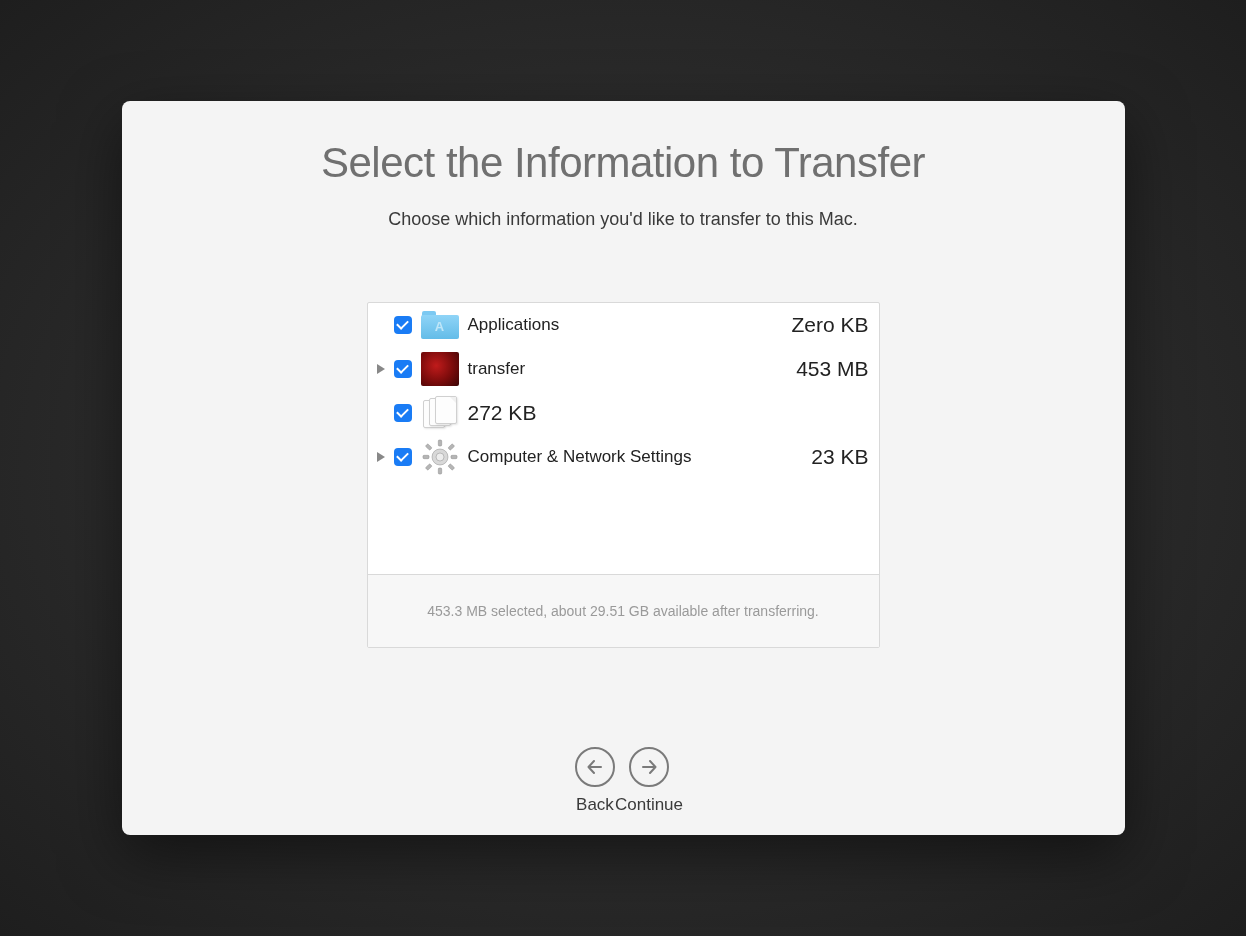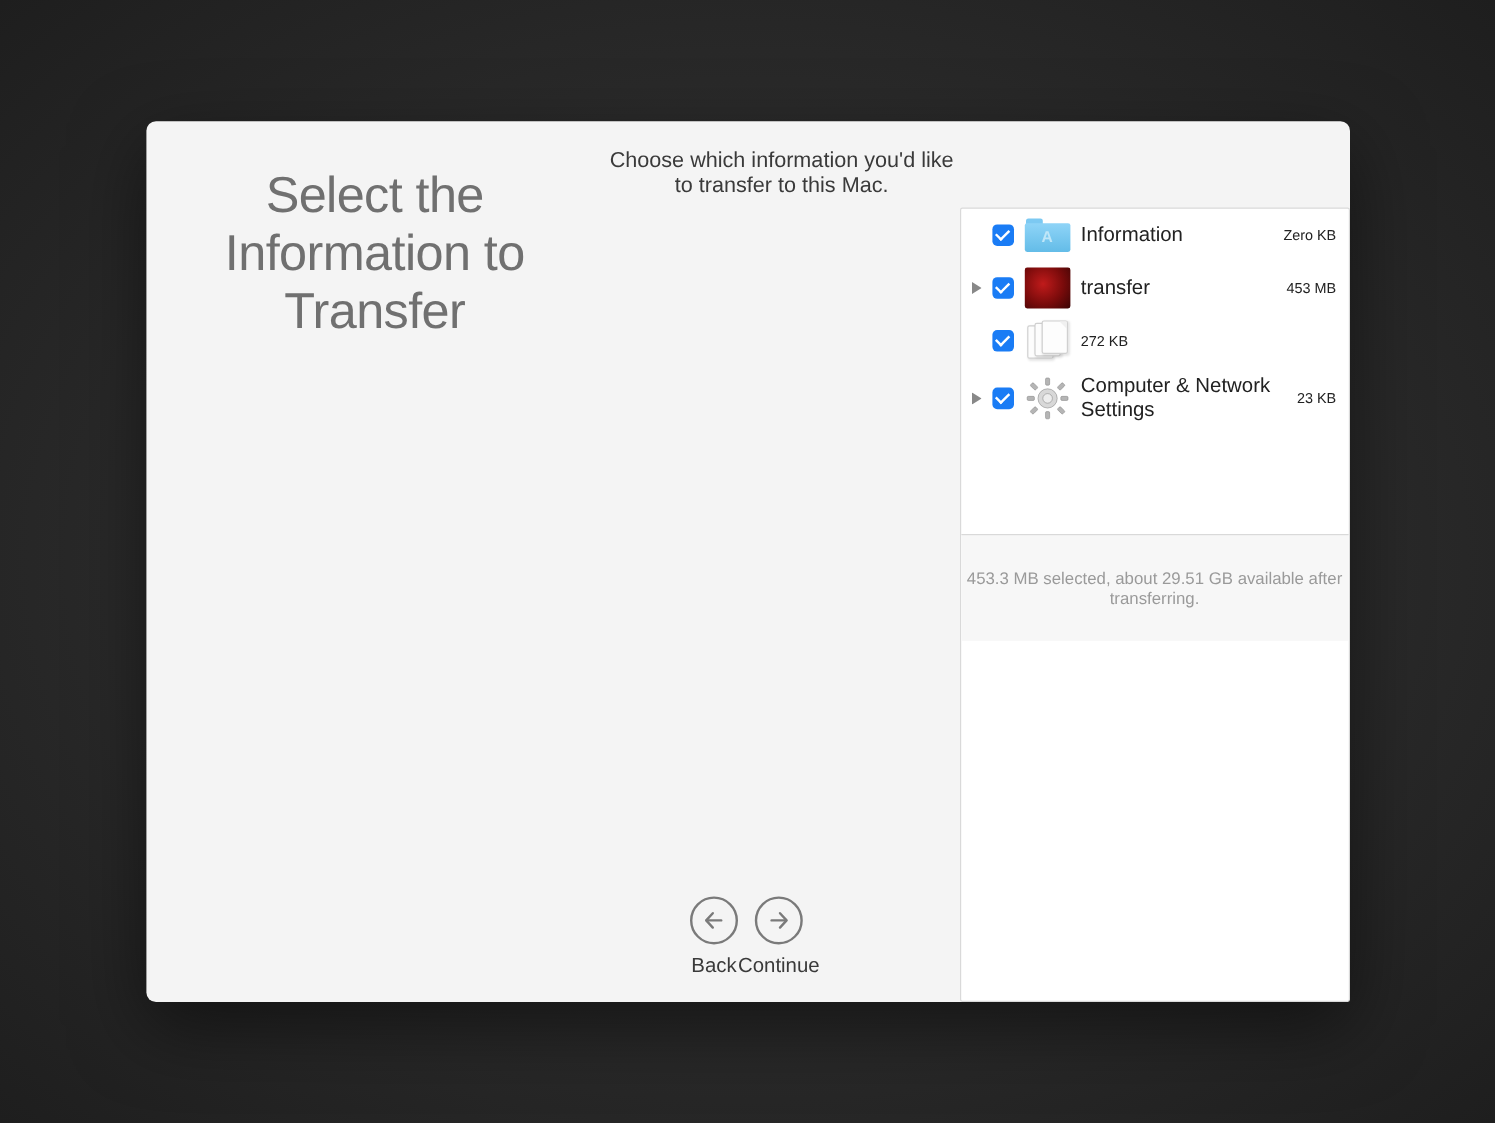--- a/index.html
+++ b/index.html
@@ -13,20 +13,21 @@
       justify-content: center;
       overflow: hidden;
     }
     .window {
       width: 1003px;
       height: 734px;
       background: #f4f4f4;
       border-radius: 8px;
       box-shadow: 0 20px 60px rgba(0,0,0,0.5);
       display: flex;
+      flex-direction: column;
       position: relative;
     }
     .title {
       text-align: center;
       font-size: 42px;
       font-weight: 300;
       color: #707070;
       margin-top: 38px;
       letter-spacing: -0.5px;
     }
@@ -87,21 +88,21 @@
     .icon-cell {
       width: 40px;
       height: 32px;
       display: flex;
       align-items: center;
       justify-content: center;
       flex-shrink: 0;
       margin-right: 8px;
     }
     .item-label { flex: 1; }
-    .item-size { color: #222; font-size: 12px; }
+    .item-size { color: #222; font-size: 21px; }
     .status-bar {
       border-top: 1px solid #d9d9d9;
       background: #f7f7f7;
       font-size: 14px;
       color: #9a9a9a;
       text-align: center;
       padding: 28px 0;
     }
     .footer {
       position: absolute;
@@ -205,21 +206,21 @@
             </svg>
         </span>
         <span class="chk"></span>
         <span class="icon-cell">
           <span class="app-folder">
             <span class="app-folder-tab"></span>
             <span class="app-folder-body"></span>
             <span class="app-A">A</span>
           </span>
         </span>
-        <span class="item-label">Information</span>
+        <span class="item-label">Applications</span>
         <span class="item-size">Zero KB</span>
       </div>
 
       <div class="row">
         <span class="disclosure">
           <svg width="8" height="10" viewBox="0 0 8 10">
               <polygon points="0,0 8,5 0,10" fill="#888"></polygon>
             </svg>
         </span>
         <span class="chk"></span>

